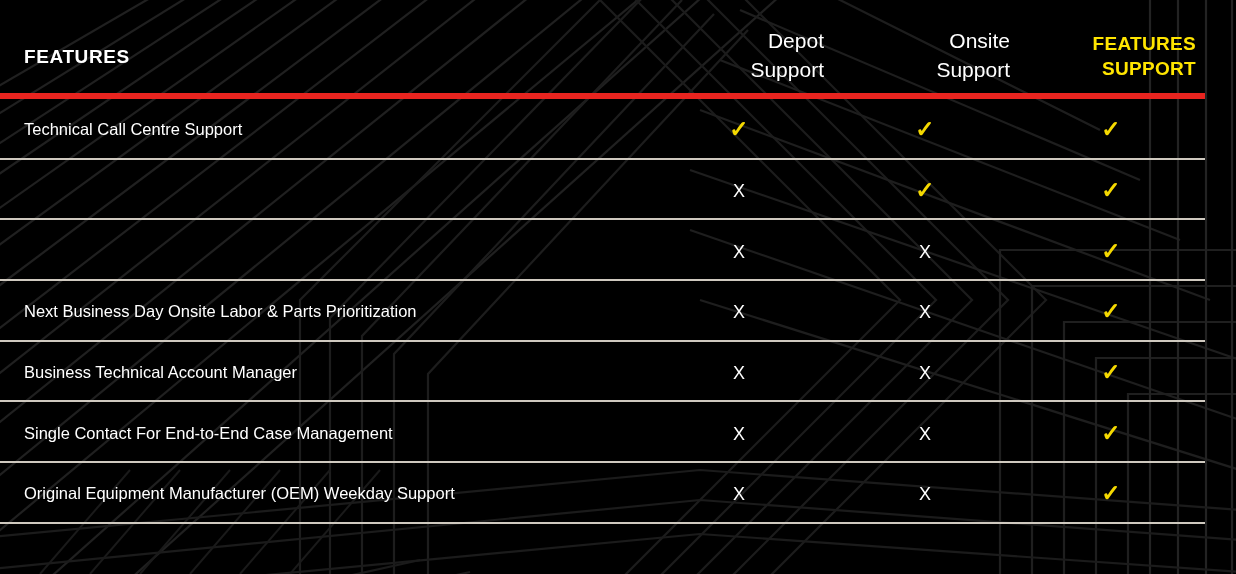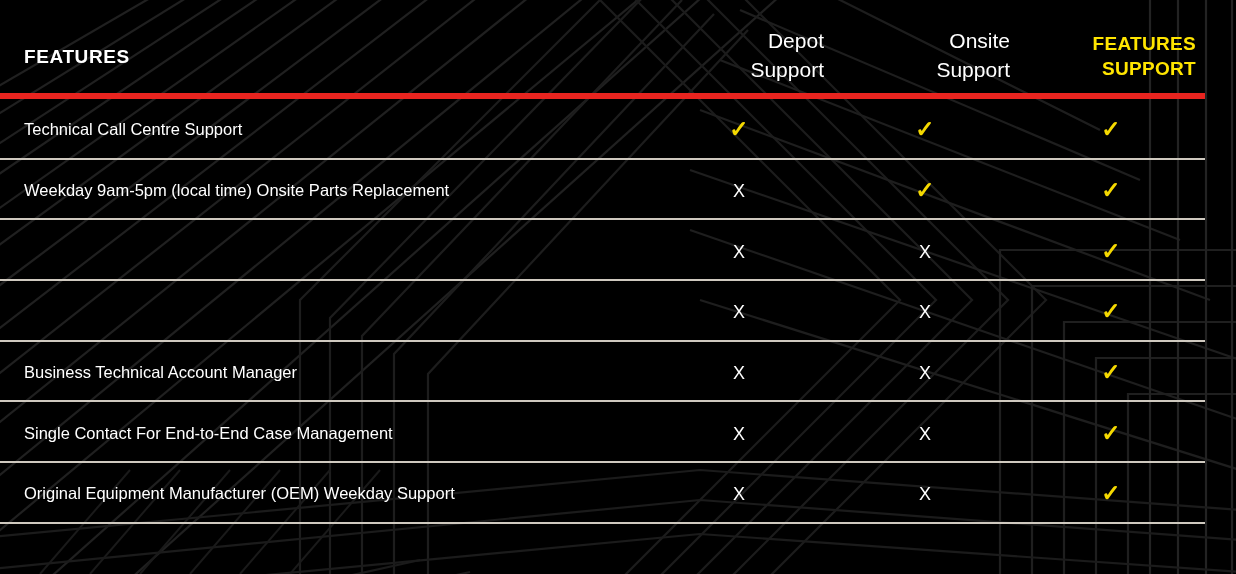--- a/index.html
+++ b/index.html
@@ -250,35 +250,35 @@
 
       <div class="row">
         <div class="feature-label">Technical Call Centre Support</div>
         <div class="cell c-depot"><span class="mark-yes">✓</span></div>
         <div class="cell c-onsite"><span class="mark-yes">✓</span></div>
         <div class="cell c-premier"><span class="mark-yes">✓</span></div>
         <div class="row-line"></div>
       </div>
 
       <div class="row">
-        <div class="feature-label">Weekday 9am-5pm (local time) Onsite Parts Replacement</div>
         <div class="cell c-depot"><span class="mark-no">X</span></div>
         <div class="cell c-onsite"><span class="mark-yes">✓</span></div>
         <div class="cell c-premier"><span class="mark-yes">✓</span></div>
         <div class="row-line"></div>
       </div>
 
       <div class="row">
         <div class="cell c-depot"><span class="mark-no">X</span></div>
         <div class="cell c-onsite"><span class="mark-no">X</span></div>
         <div class="cell c-premier"><span class="mark-yes">✓</span></div>
         <div class="row-line"></div>
       </div>
 
       <div class="row">
+        <div class="feature-label">Next Business Day Onsite Labor &amp; Parts Prioritization</div>
         <div class="cell c-depot"><span class="mark-no">X</span></div>
         <div class="cell c-onsite"><span class="mark-no">X</span></div>
         <div class="cell c-premier"><span class="mark-yes">✓</span></div>
         <div class="row-line"></div>
       </div>
 
       <div class="row">
         <div class="feature-label">Business Technical Account Manager</div>
         <div class="cell c-depot"><span class="mark-no">X</span></div>
         <div class="cell c-onsite"><span class="mark-no">X</span></div>

